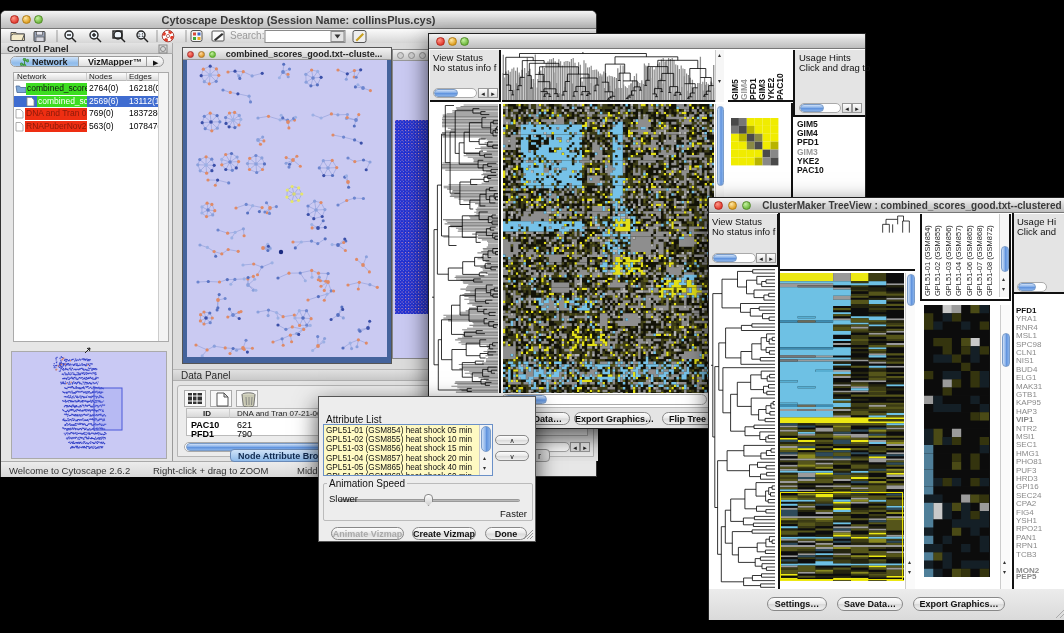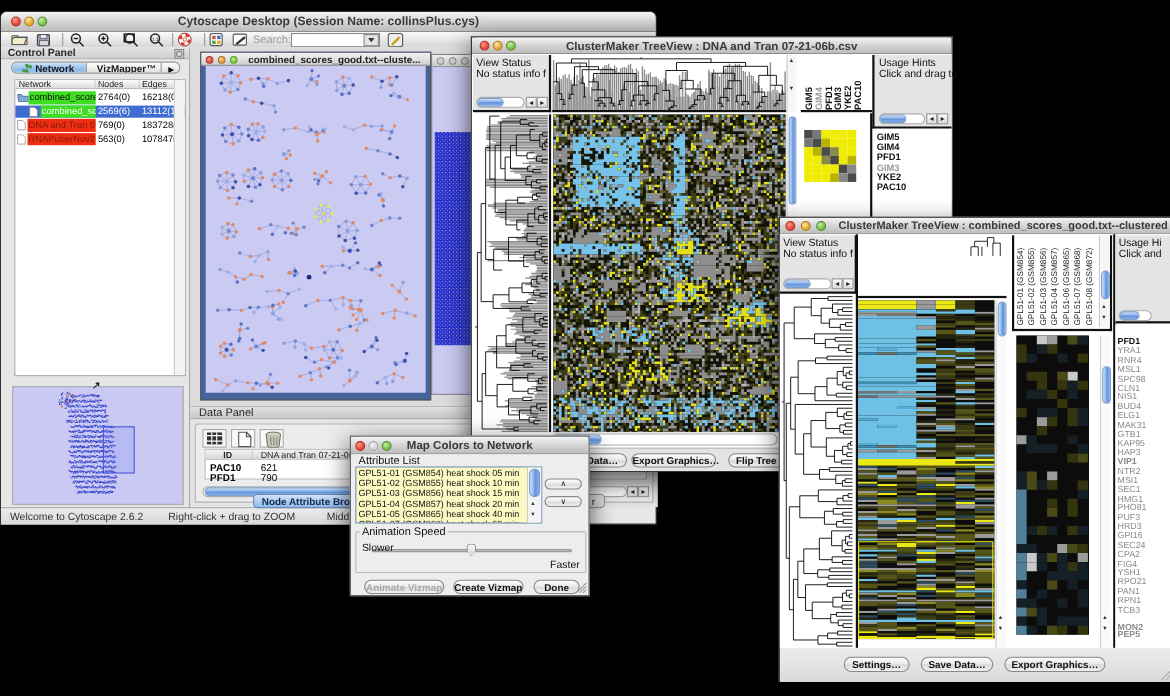--- a/index.html
+++ b/index.html
@@ -638,21 +638,20 @@
   <div class="abs" style="left:361px;top:438px;width:188px;height:13px;background:linear-gradient(#f2f2f2,#dadada);border:1px solid #999;border-radius:4px;z-index:3">
     <span style="position:absolute;left:175px;top:1px;font-size:9px;color:#333;white-space:nowrap">r</span>
     </div>
 </div>
 
 <div class="win" style="left:428px;top:33px;width:438px;height:396px;z-index:10;border:1px solid #222">
   <div class="tbar" style="height:15px">
     <div class="tl r" style="left:7px;top:3px"></div>
       <div class="tl y" style="left:19px;top:3px"></div>
     <div class="tl g" style="left:31px;top:3px"></div>
-    <div class="ttxt" style="top:1.5px;font-size:10.5px">ClusterMaker TreeView : DNA and Tran 07-21-06b.csv</div>
   </div>
   <div class="abs" style="left:0;top:15px;width:436px;height:379px;background:#fff">
     <div class="abs" style="left:1px;top:1px;width:71px;height:52px;background:#e4e4e4;border-right:2px solid #111;border-bottom:2px solid #111">
       <span class="abs t9" style="left:3px;top:2px">View Status</span>
       <span class="abs t9" style="left:3px;top:12px;white-space:nowrap">No status info f</span>
       <div class="sb-track" style="left:3px;top:38px;width:44px;height:10px"></div>
       <div class="sb-thumb" style="left:4px;top:39px;width:24px;height:8px"></div>
       <span class="ssb" style="left:48px;top:38px;width:10px;height:10px;line-height:9px">◂</span>
       <span class="ssb" style="left:58px;top:38px;width:10px;height:10px;line-height:9px">▸</span>
     </div>
@@ -905,26 +904,20 @@
         <g stroke="#aaa" stroke-width="1">
           <line x1="2" y1="13" x2="13" y2="2"></line>
           <line x1="6" y1="13" x2="13" y2="6"></line>
           <line x1="10" y1="13" x2="13" y2="10"></line>
         </g>
       </svg>
   </div>
 </div>
 
 <div class="win" style="left:318px;top:396px;width:218px;height:146px;z-index:30;background:#ededed;border:1px solid #555">
-  <div class="tbar" style="height:16px">
-    <div class="tl r" style="left:4px;top:3.5px"></div>
-      <div class="tl y" style="left:16px;top:3.5px;background:radial-gradient(circle at 35% 30%,#f4f4f4,#d2d2d2 70%);border-color:#aaa"></div>
-    <div class="tl g" style="left:28px;top:3.5px"></div>
-    <div class="ttxt" style="top:2px;font-size:10.5px">Map Colors to Network</div>
-  </div>
   <span class="abs" style="left:7px;top:17px;font-size:10px;color:#111">Attribute List</span>
   <div class="abs" style="left:4px;top:27px;width:170px;height:52px;background:#fef9c3;border:1.5px solid #6a90c8;font-size:8.2px;color:#111;overflow:hidden;padding:1px 0 0 2px">
     <div style="height:9.2px;line-height:9.2px;white-space:nowrap">GPL51-01 (GSM854) heat shock 05 min</div>
       <div style="height:9.2px;line-height:9.2px;white-space:nowrap">GPL51-02 (GSM855) heat shock 10 min</div>
       <div style="height:9.2px;line-height:9.2px;white-space:nowrap">GPL51-03 (GSM856) heat shock 15 min</div>
       <div style="height:9.2px;line-height:9.2px;white-space:nowrap">GPL51-04 (GSM857) heat shock 20 min</div>
       <div style="height:9.2px;line-height:9.2px;white-space:nowrap">GPL51-05 (GSM865) heat shock 40 min</div>
       <div style="height:9.2px;line-height:9.2px;white-space:nowrap">GPL51-07 (GSM868) heat shock 60 min</div>
   </div>
   <div class="abs" style="left:160px;top:28px;width:13px;height:50px;background:#f4f4f4;border-left:1px solid #ccc">

